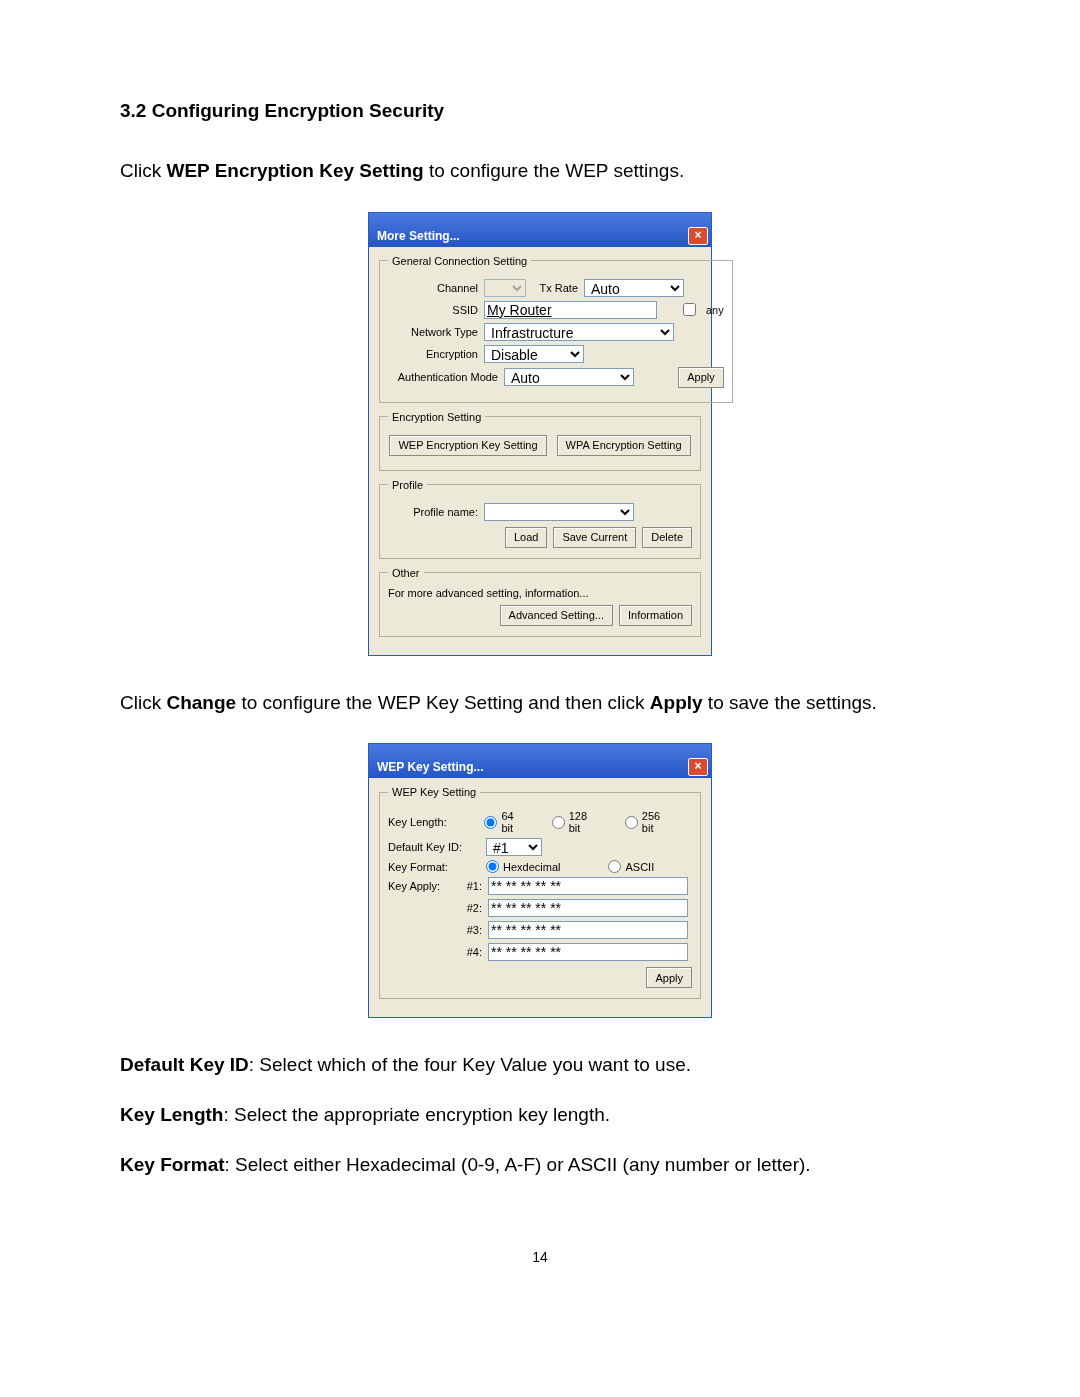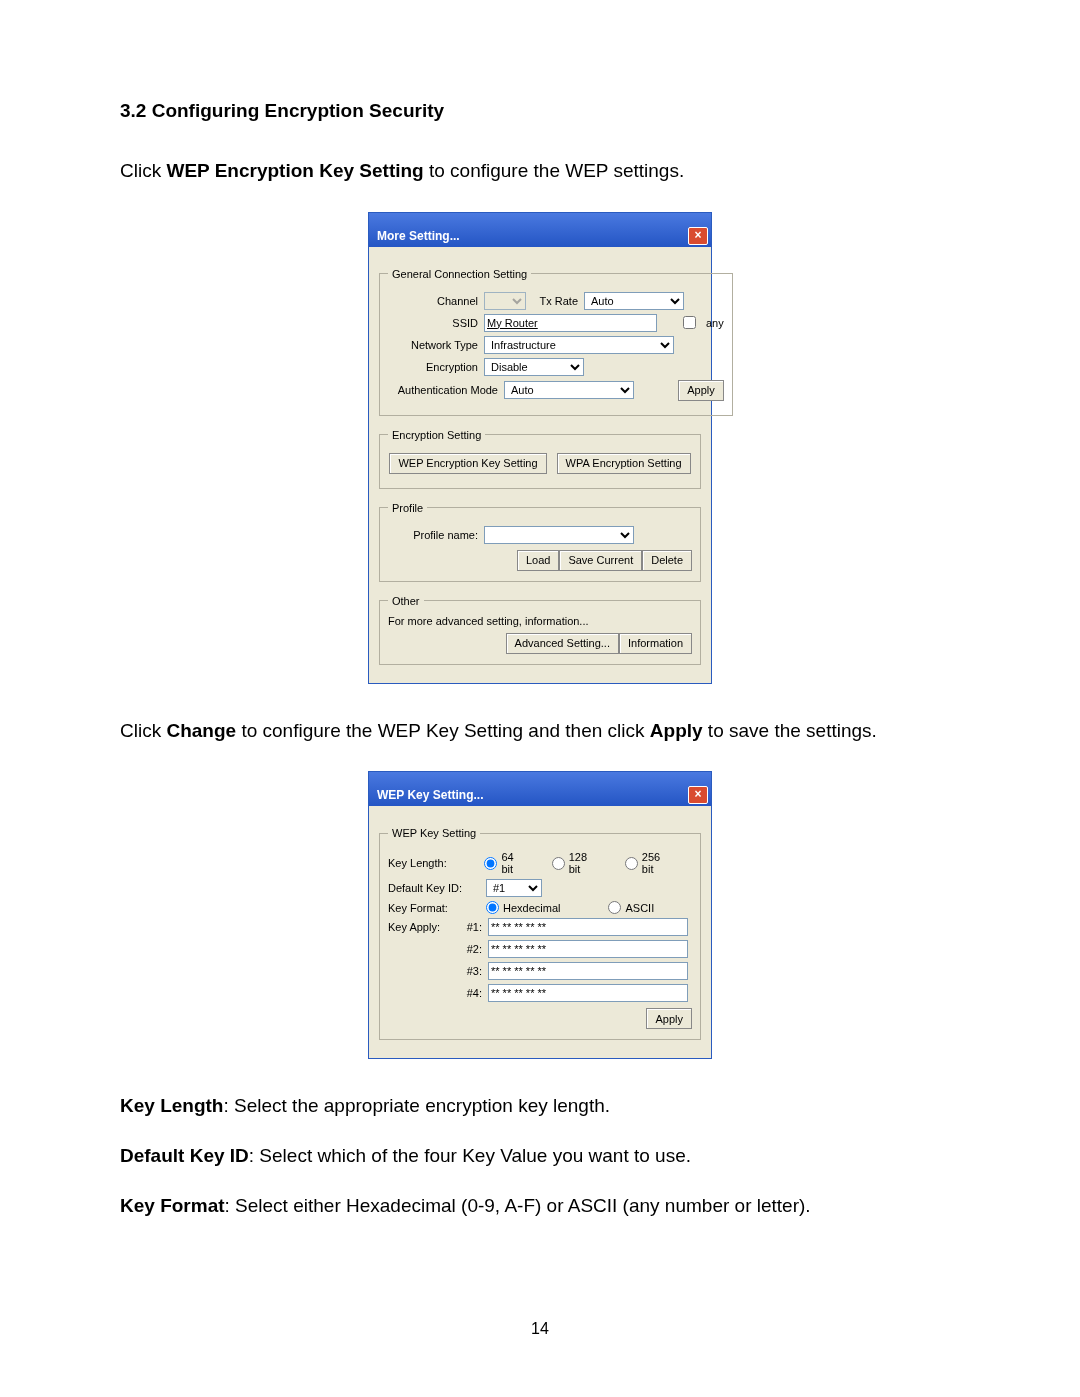--- a/index.html
+++ b/index.html
@@ -23,22 +23,22 @@
     line-height: 1.35;
     margin-bottom: 24px;
   }
   .body-text b { font-weight: bold; }
   .figure-wrap {
     text-align: center;
     margin: 28px 0 34px 0;
   }
   .page-number {
     text-align: center;
-    font-size: 16px;
-    margin-top: 102px;
+    font-size: 14px;
+    margin-top: 72px;
   }
 
   
   .dialog {
     display: inline-block;
     border: 1px solid #2a5bbf;
     background: #ece9d8;
     font-family: Tahoma, Arial, sans-serif;
     font-size: 11px;
     color: #000;
@@ -64,21 +64,21 @@
     font-size: 12px;
     font-weight: bold;
     line-height: 14px;
     text-align: center;
   }
   .dialog-body {
     padding: 8px 10px 10px 10px;
   }
   fieldset {
     border: 1px solid #b2afa0;
-    margin: 13px 0 8px 0;
+    margin: 0 0 8px 0;
     padding: 8px 8px 10px 8px;
   }
   legend {
     padding: 0 4px;
     font-size: 11px;
   }
   .row {
     display: flex;
     align-items: center;
     margin: 4px 0;
@@ -86,21 +86,21 @@
   }
   .lbl {
     text-align: right;
     font-size: 11px;
   }
   .lbl-110 { width: 110px; }
   .lbl-90  { width: 90px; }
   .lbl-92  { width: 92px; }
   .select, .textbox {
     font-family: Tahoma, Arial, sans-serif;
-    font-size: 11px;
+    font-size: 14px;
     height: 18px;
     background: #fff;
     border: 1px solid #7f9db9;
     padding: 0 2px;
     box-sizing: border-box;
   }
   .select.disabled { background: #ece9d8; color: #888; }
   .btn {
     font-family: Tahoma, Arial, sans-serif;
     font-size: 11px;
@@ -108,20 +108,21 @@
     padding: 0 8px;
     background: #ece9d8;
     border: 1px solid #888;
     box-shadow: inset 1px 1px 0 #fff;
   }
   .chk { margin: 0 4px 0 0; }
   .radio { margin: 0 4px 0 0; }
   .right-buttons {
     display: flex;
     justify-content: flex-end;
+    gap: 6px;
     margin-top: 6px;
   }
   .inline-gap { display:inline-flex; align-items:center; margin-right:18px; }
   .key-row .textbox { width: 200px; }
 </style>
 </head>
 <body>
 
 <div class="page">
 
@@ -294,24 +295,24 @@
 
           <div class="right-buttons">
             <button class="btn">Apply</button>
           </div>
         </fieldset>
       </div>
     </div>
   </div>
 
   <div class="body-text">
+    <b>Default Key ID</b><span>: Select which of the four Key Value you want to use.</span>
+  </div>
+  <div class="body-text">
     <b>Key Length</b><span>: Select the appropriate encryption key length.</span>
   </div>
   <div class="body-text">
-    <b>Default Key ID</b><span>: Select which of the four Key Value you want to use.</span>
-  </div>
-  <div class="body-text">
     <b>Key Format</b><span>: Select either Hexadecimal (0-9, A-F) or ASCII (any number or letter).</span>
   </div>
 
   <div class="page-number">14</div>
 
 </div>
 
 </body></html>

